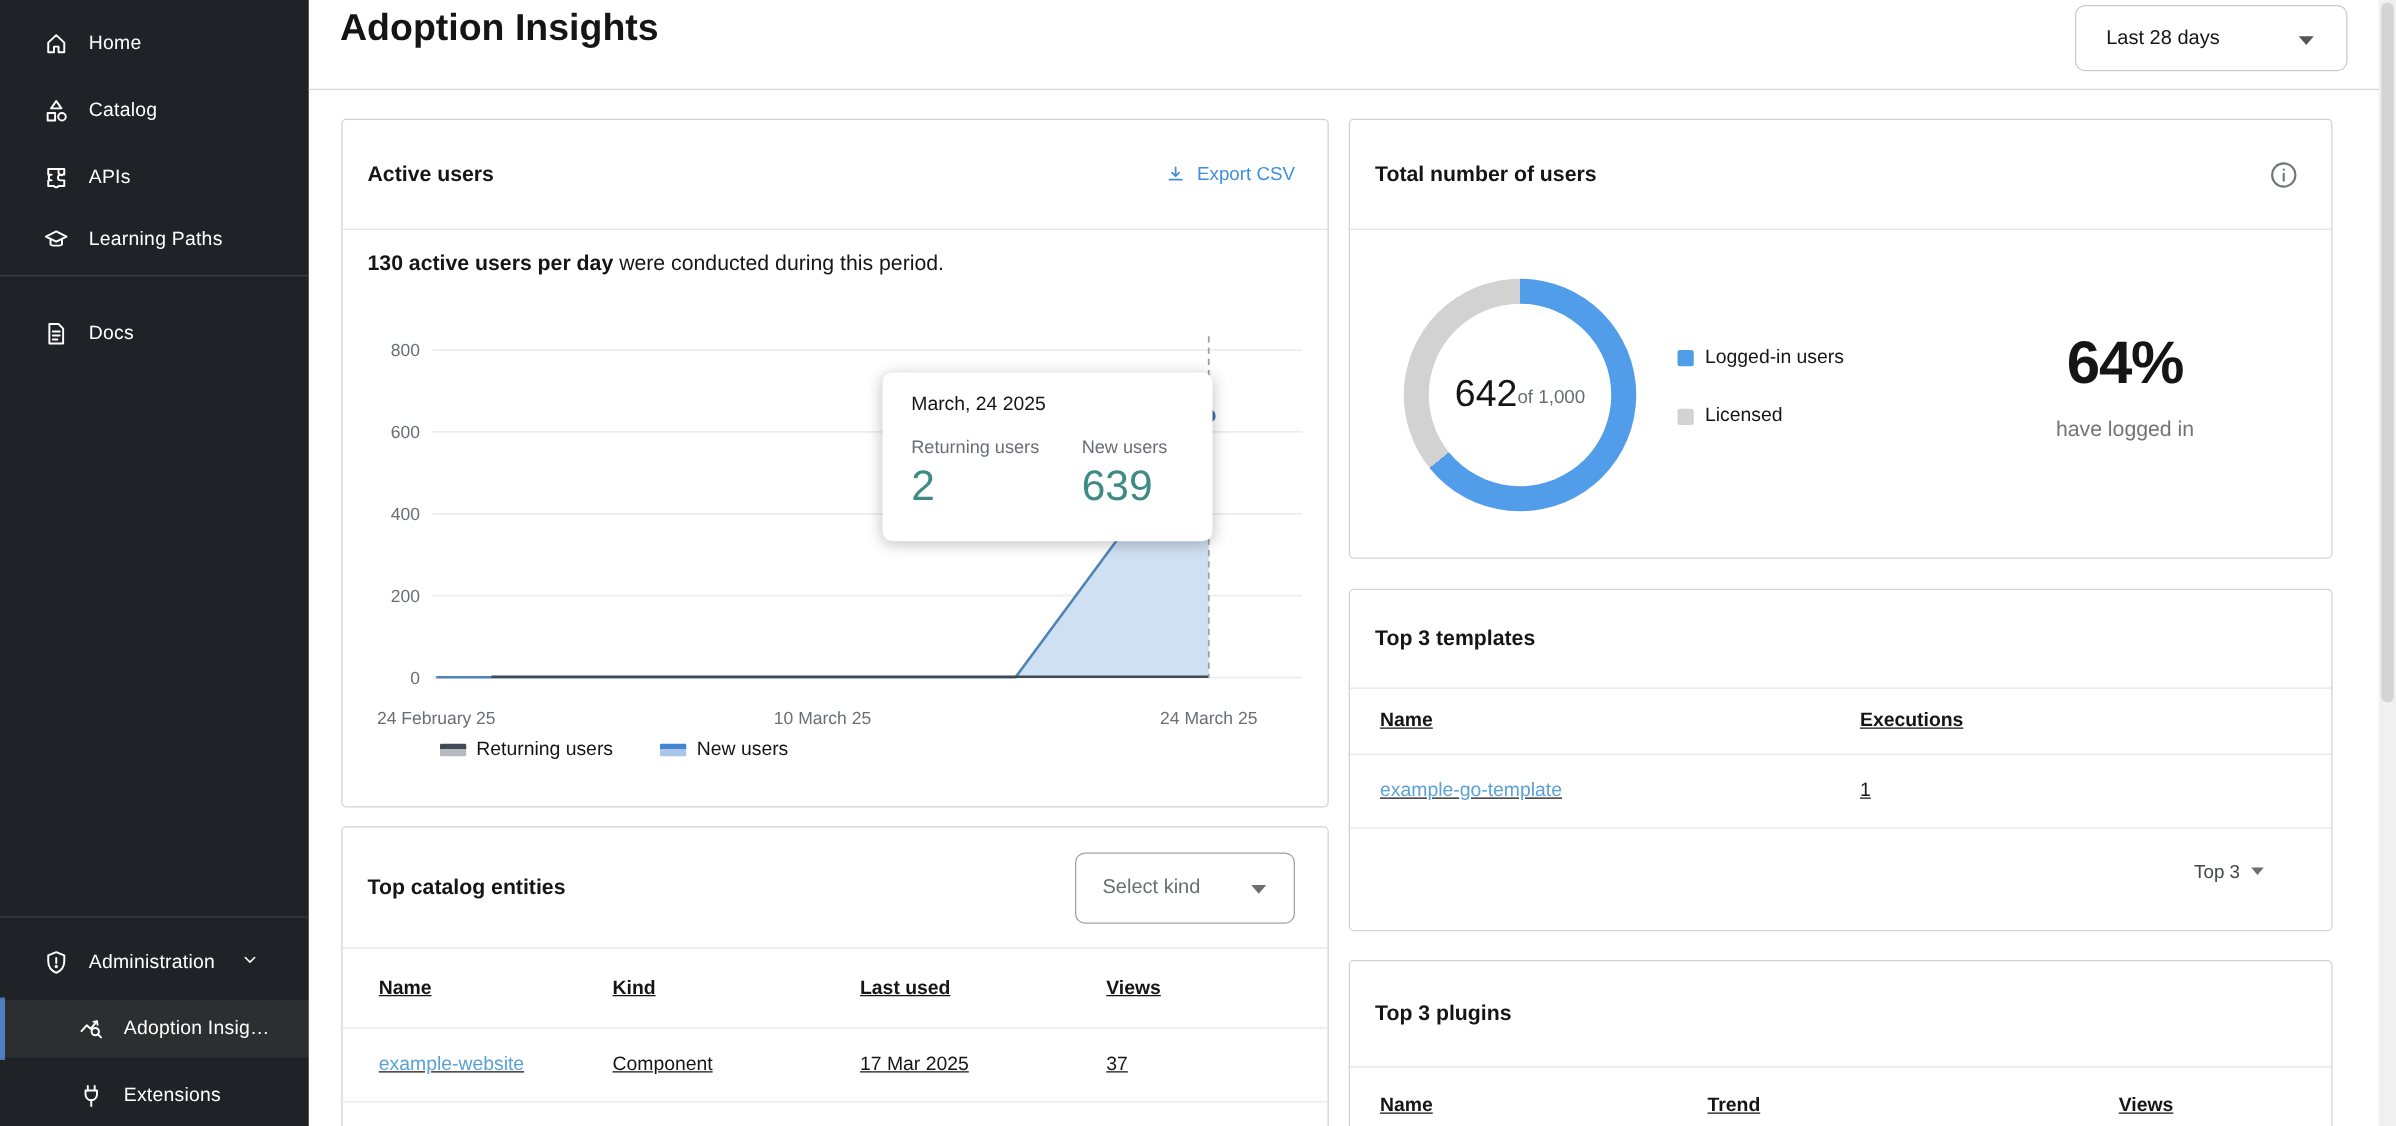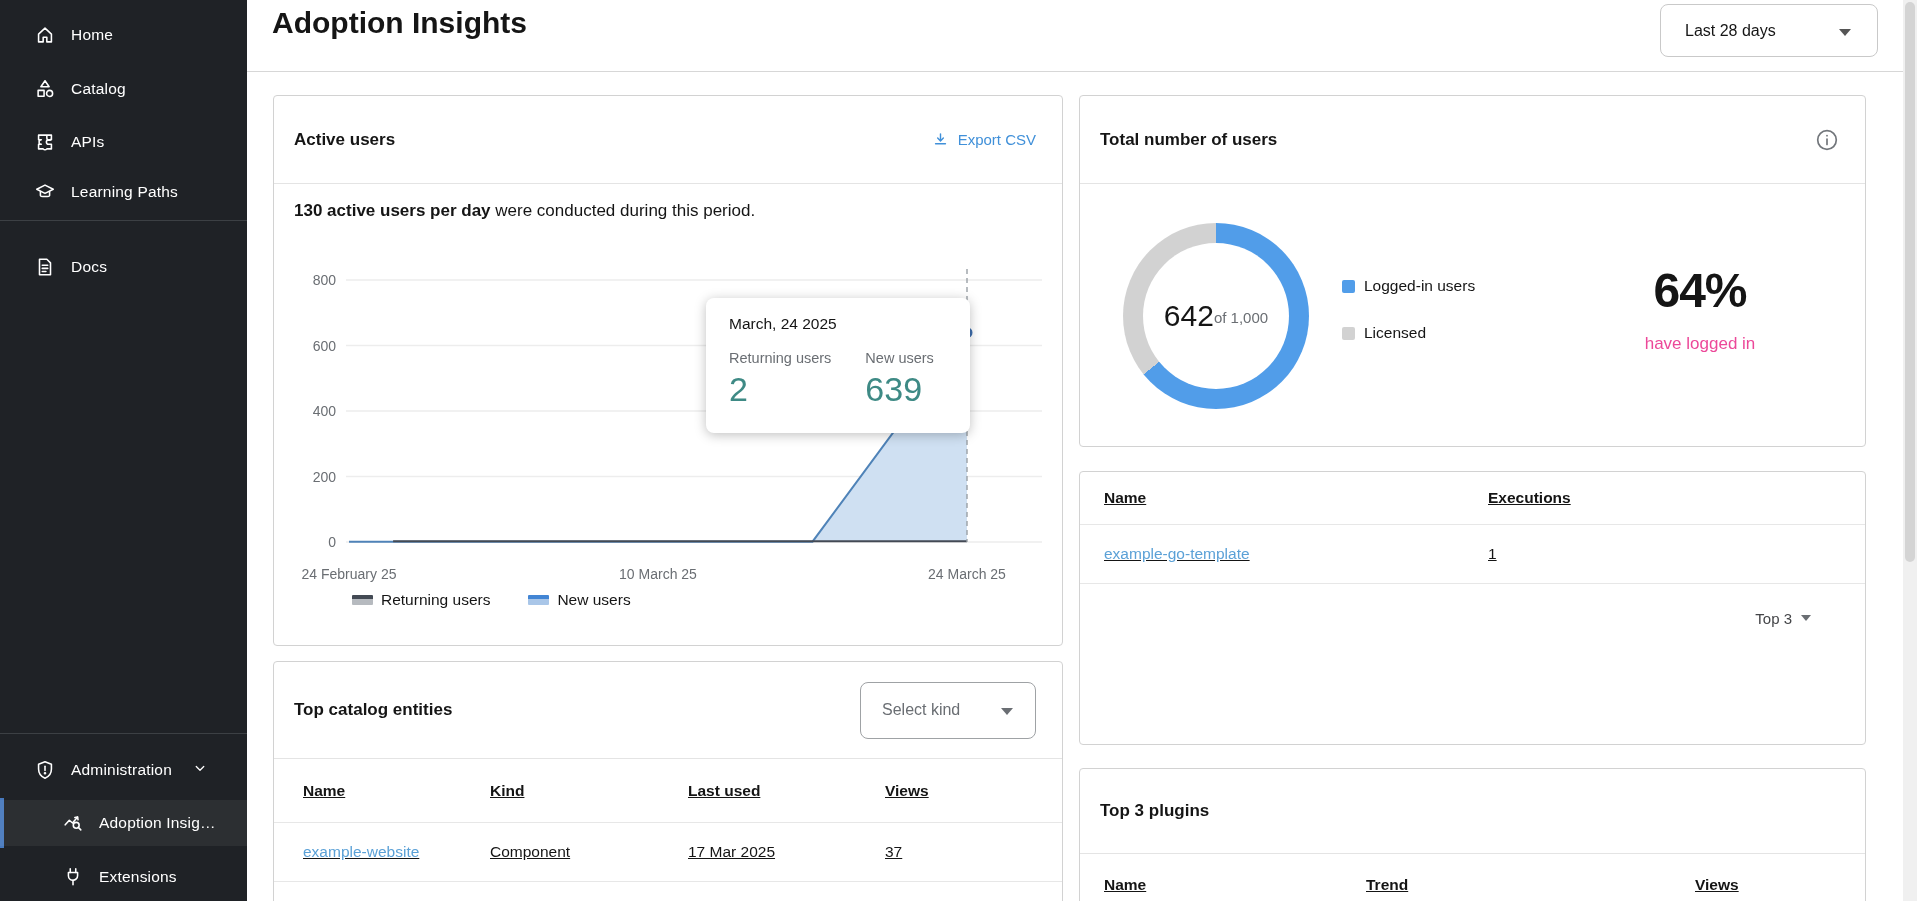--- a/index.html
+++ b/index.html
@@ -55,21 +55,21 @@
   .donut { position:absolute; left:43px; top:127px; width:186px; height:186px; border-radius:50%; }
   .donut-hole { position:absolute; left:20px; top:20px; width:146px; height:146px; border-radius:50%; background:#fff;
     display:flex; flex-direction:row; align-items:center; justify-content:center; }
   .donut-val { font-size:30px; color:#151515; }
   .donut-sub { font-size:15px; color:#6a6e73; margin-top:2px; }
   .donut-legend { position:absolute; left:262px; top:181px; }
   .dleg-row { display:flex; align-items:center; gap:9px; margin-bottom:29px; font-size:15.5px; color:#151515; }
   .dleg-sw { width:13px; height:13px; border-radius:2px; }
   .pct-block { position:absolute; left:510px; top:167px; width:220px; text-align:center; }
   .pct-big { font-size:48px; font-weight:700; color:#151515; letter-spacing:-1px; }
-  .pct-cap { font-size:17px; color:#ec4899; margin-top:16px; }
+  .pct-cap { font-size:17px; color:#737373; margin-top:16px; }
 
   #card-templates { left:1079px; top:471px; width:787px; height:274px; }
   #card-templates .card-head { height:79px; }
   #card-plugins { left:1079px; top:768px; width:787px; height:173px; }
   #card-plugins .card-head { height:85px; }
   #card-catalog { left:273px; top:661px; width:790px; height:280px; }
   #card-catalog .card-head { height:97px; border-bottom:1px solid #e4e4e4; }
   .kind-select { margin-left:auto; width:176px; height:57px; border:1px solid #9fa2a5; border-radius:8px;
     display:flex; align-items:center; padding-left:21px; font-size:16px; color:#6a6e73; cursor:pointer; position:relative; }
   .kind-select .caret-dn { position:absolute; right:22px; top:25px; border-top-color:#6a6e73; }
@@ -286,20 +286,23 @@
         <span>Licensed</span>
       </div>
     </div>
     <div class="pct-block">
       <div class="pct-big">64%</div>
       <div class="pct-cap">have logged in</div>
     </div>
   </section>
 
   <section class="card" id="card-templates">
+    <div class="card-head">
+      <span class="card-title">Top 3 templates</span>
+    </div>
     <div class="tbl-row head">
       <span class="c c1">Name</span>
       <span class="c">Executions</span>
     </div>
     <div class="tbl-row data">
       <span class="c c1"><a class="link">example-go-template</a></span>
       <span class="c">1</span>
     </div>
     <div class="tbl-footer">
       <span>Top 3</span>

